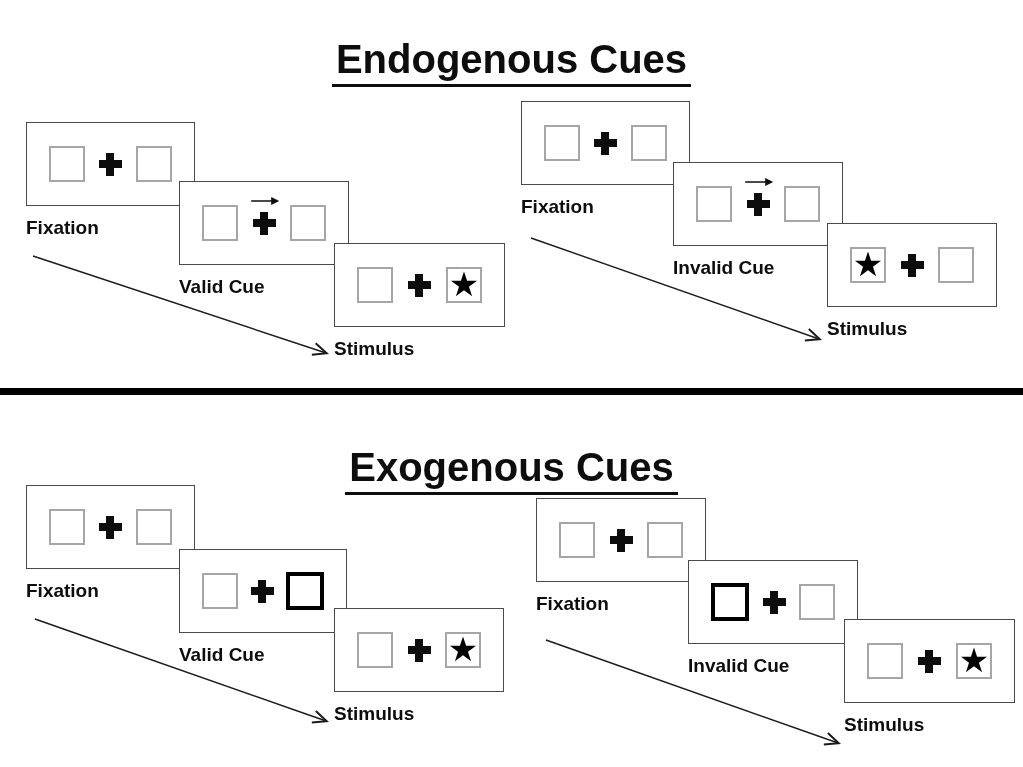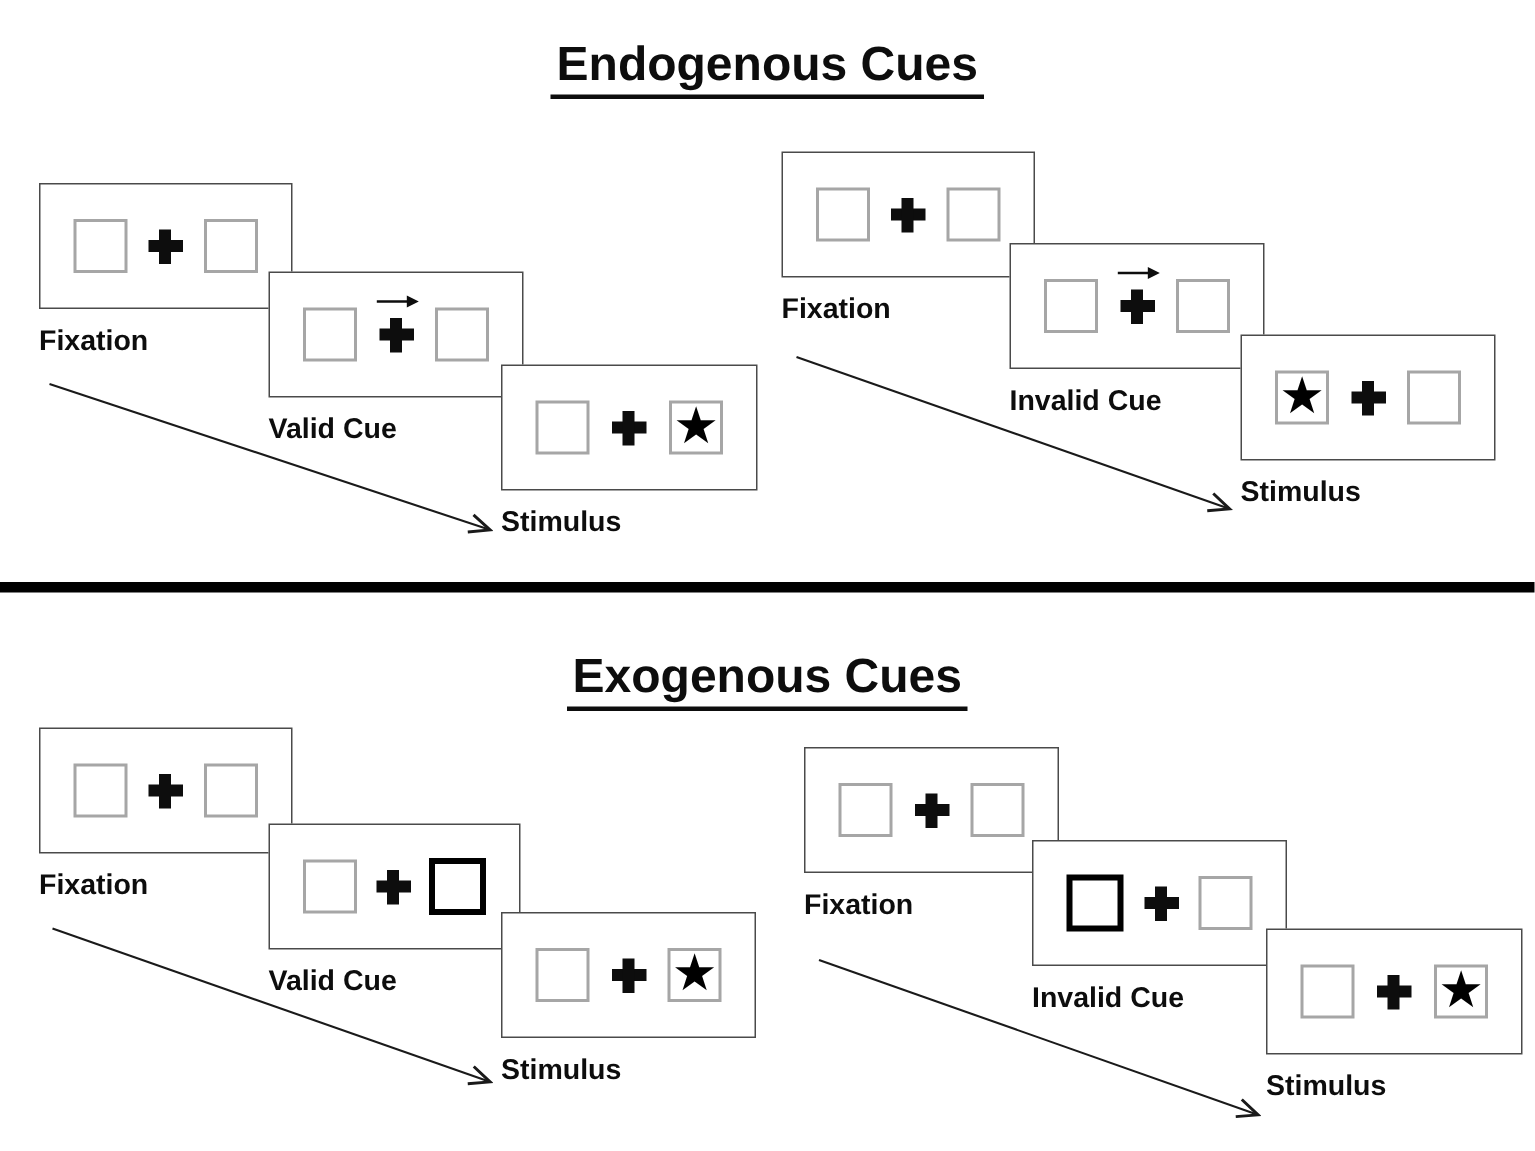--- a/index.html
+++ b/index.html
@@ -1,21 +1,21 @@
 <!DOCTYPE html>
 <html><head>
 <meta charset="utf-8">
 <style>
   html,body{margin:0;padding:0;background:#fff;}
   body{width:1023px;height:767px;position:relative;overflow:hidden;
        font-family:"Liberation Sans",sans-serif;color:#000;}
 
   
   .sec-title{position:absolute;left:0;width:100%;text-align:center;
-             font-size:32px;font-weight:bold;color:#0d0d0d;}
+             font-size:40px;font-weight:bold;color:#0d0d0d;margin-top:13px;}
   .sec-title .u{display:inline-block;border-bottom:3px solid #0d0d0d;padding:0 4px 2px 4px;}
   .t-endo{top:24px;}
   .t-exo{top:432px;}
 
   
   .divider{position:absolute;left:0;top:388px;width:1023px;height:7px;background:#000;}
 
   
   .frame{position:absolute;}
   .panel{height:84px;background:#fff;border:1px solid #4a4a4a;box-sizing:border-box;

